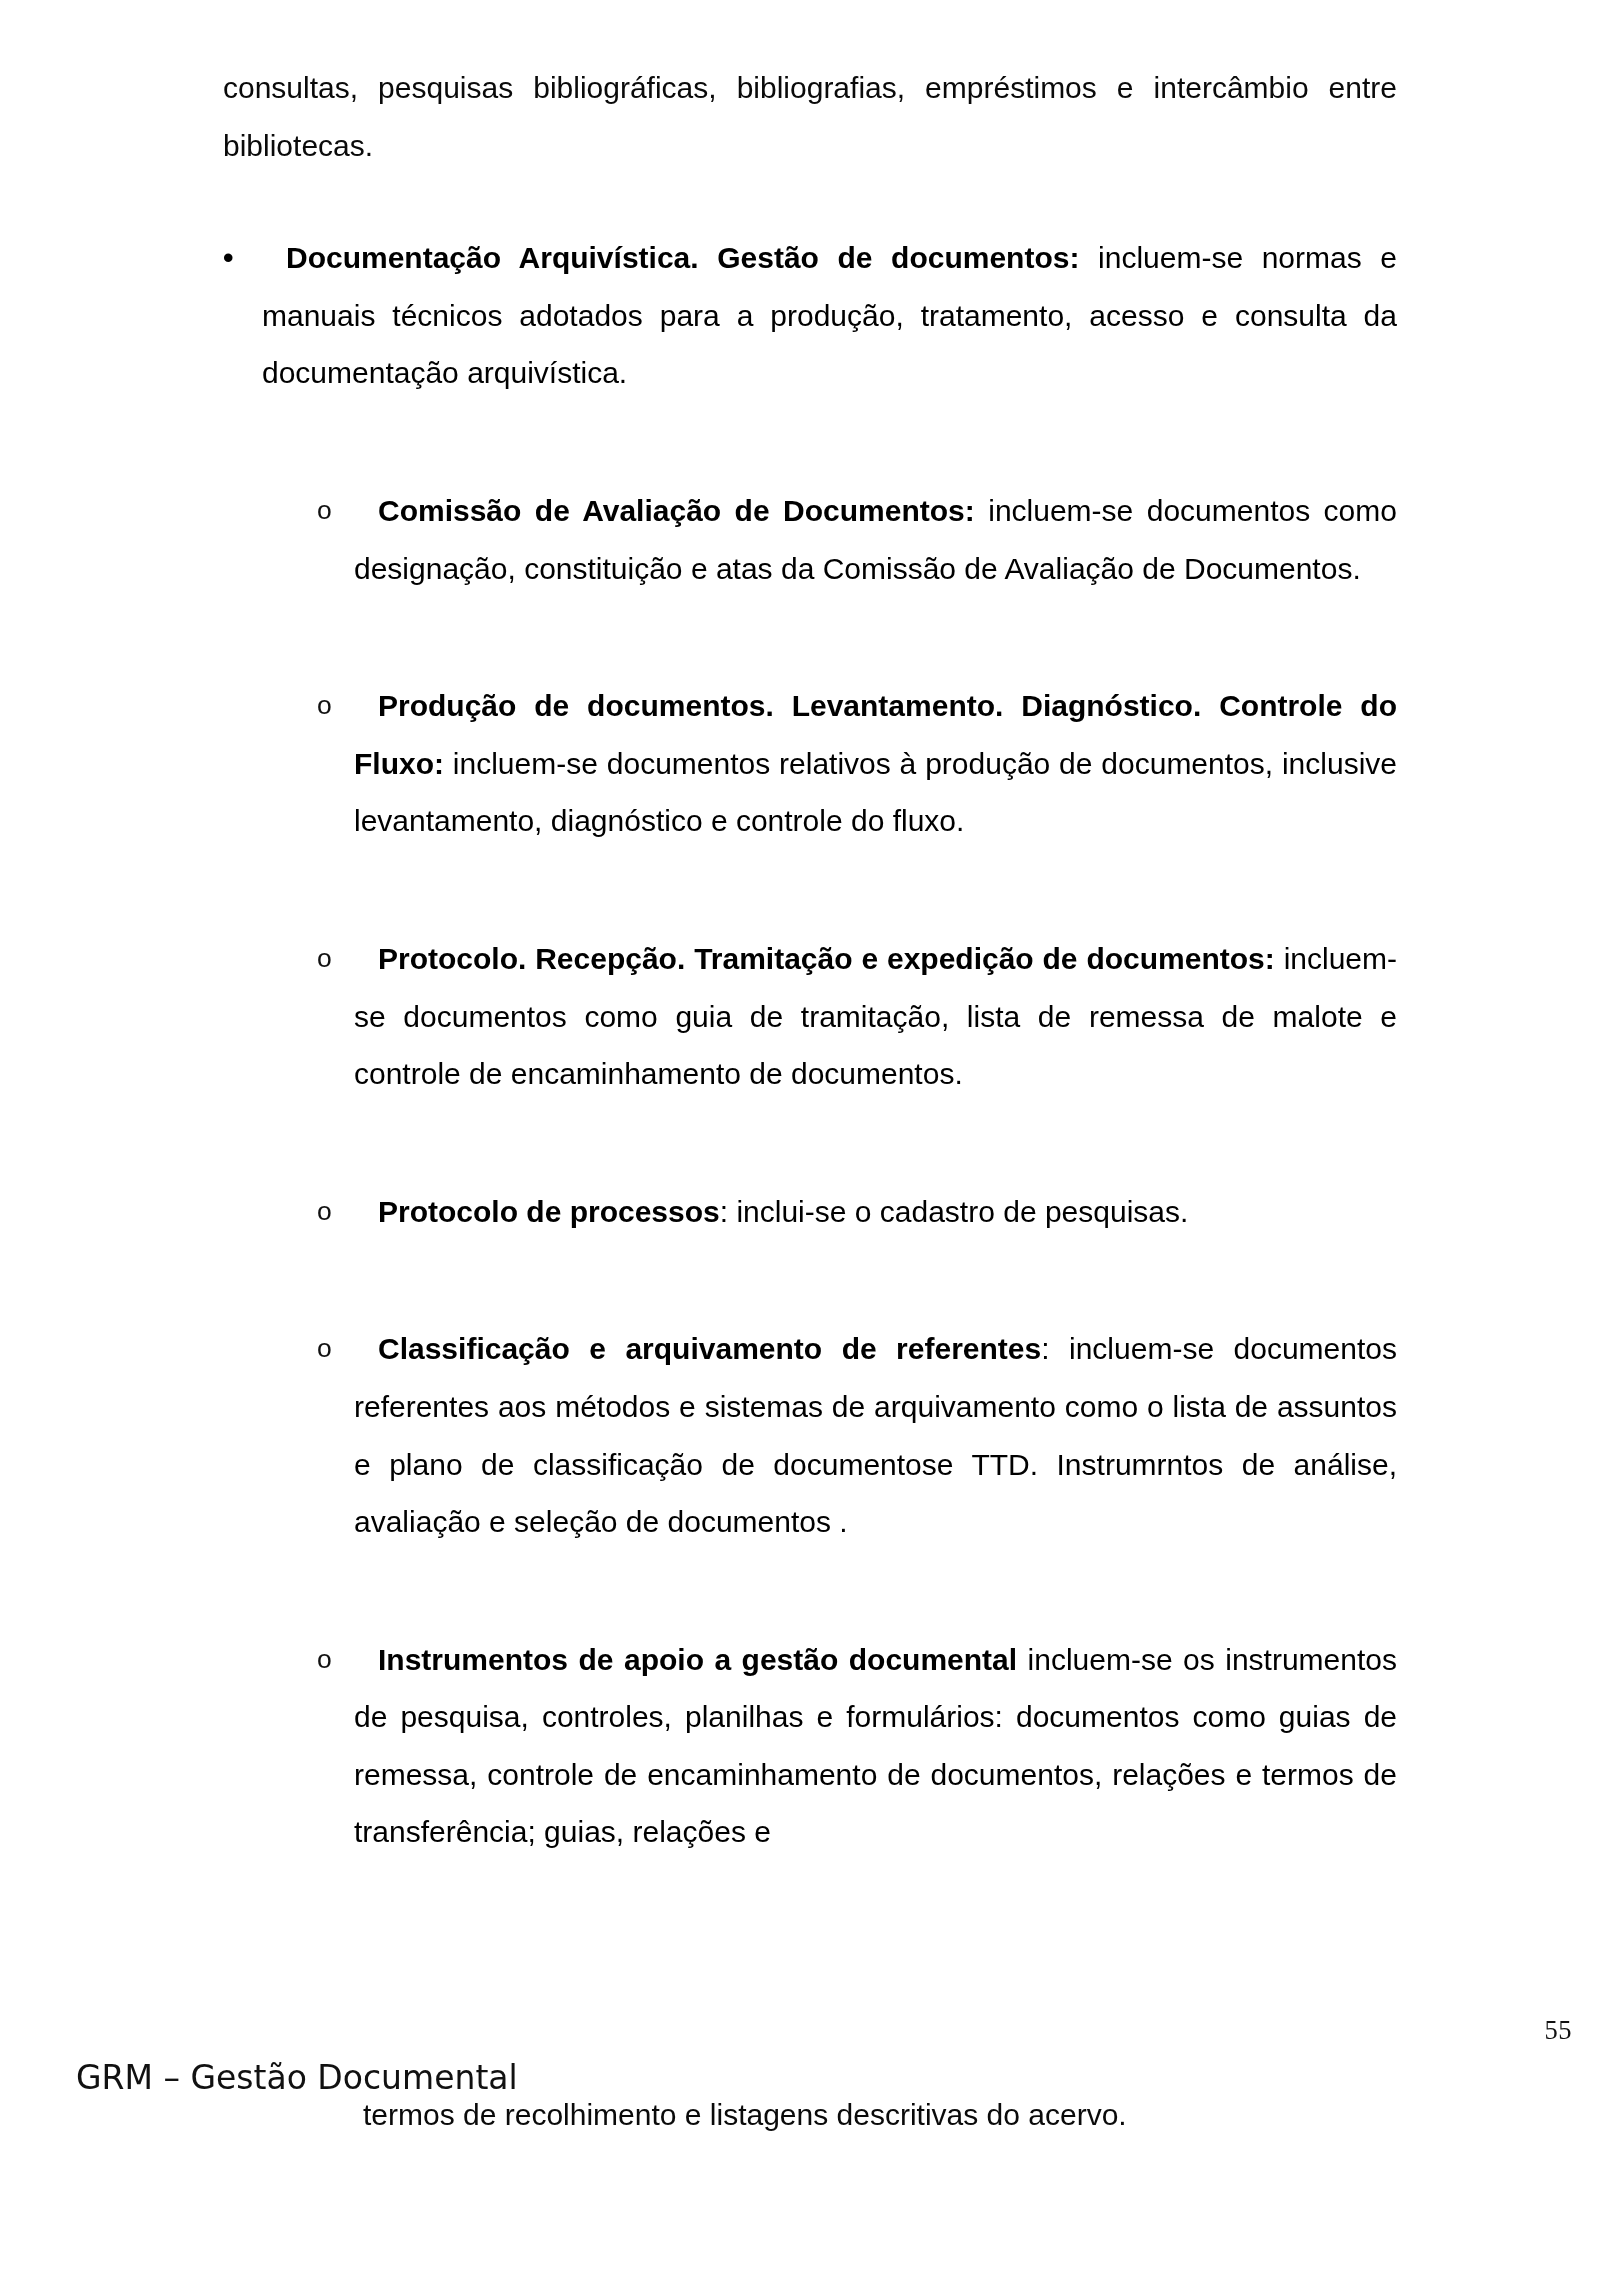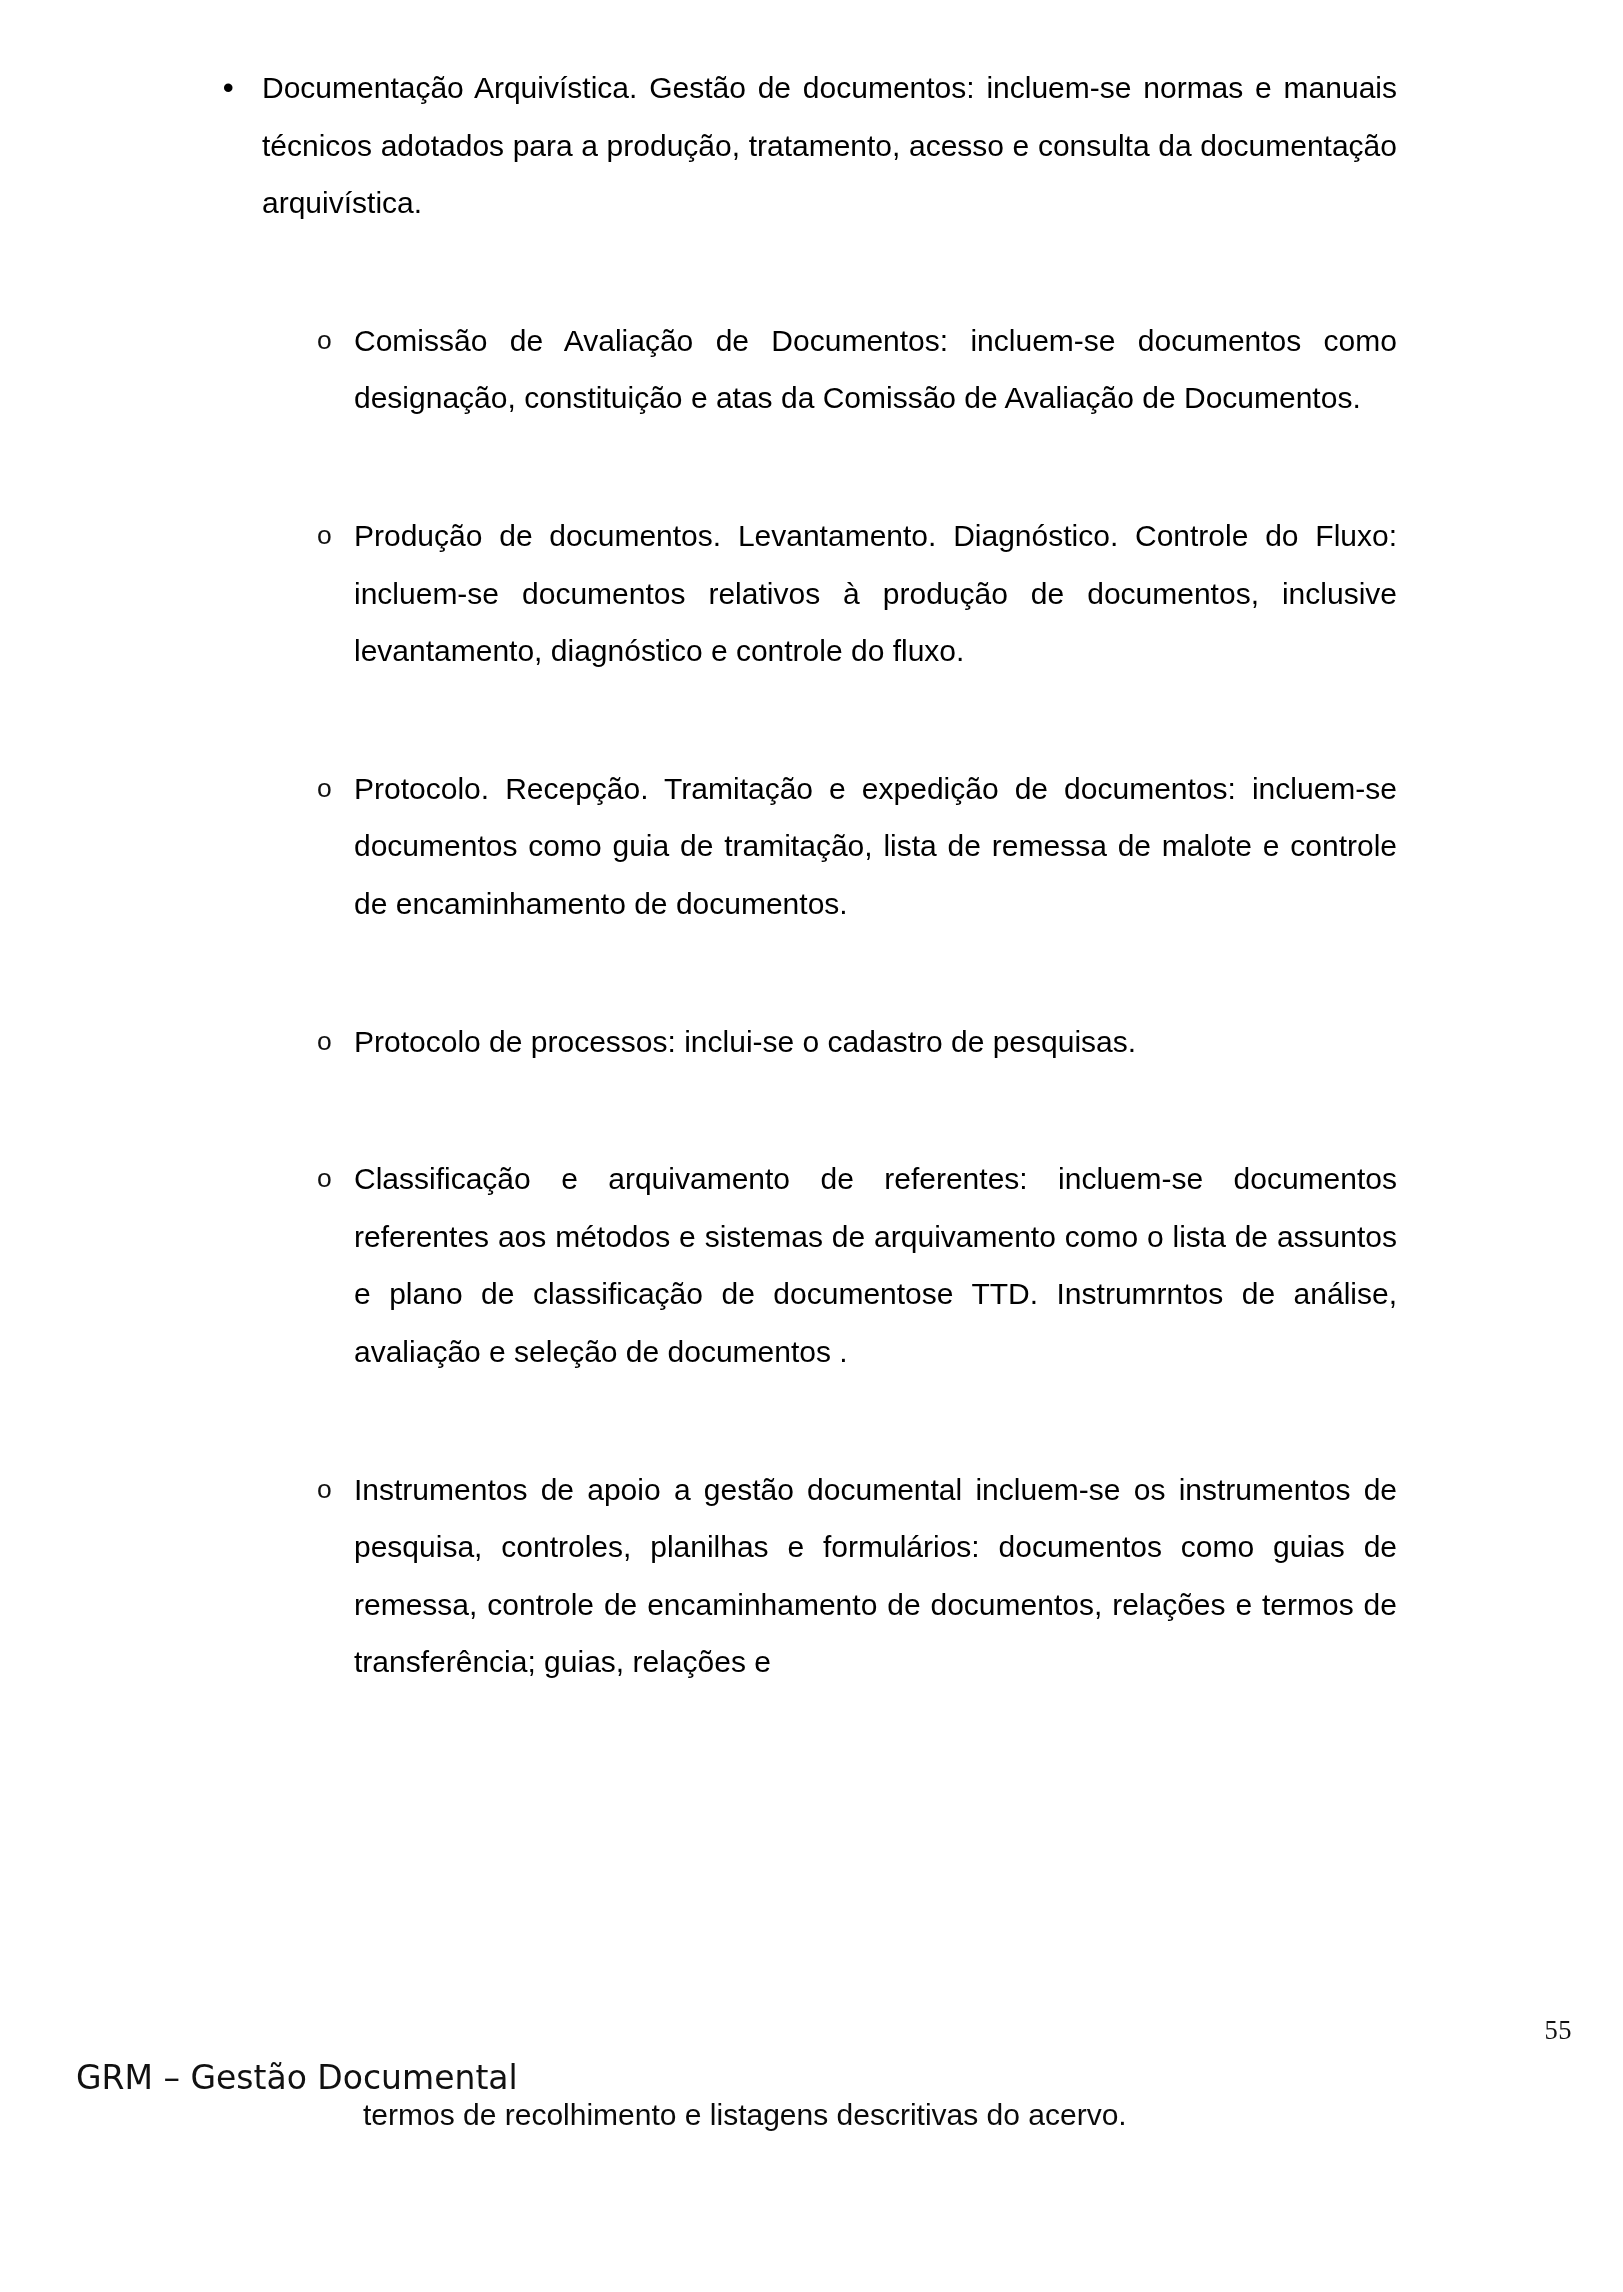--- a/index.html
+++ b/index.html
@@ -74,21 +74,21 @@
     line-height: 2.16;
     font-weight: normal;
     color: #111;
   }
   .bullet2 .body {
     font-size: 30px;
     line-height: 1.92;
     text-align: justify;
   }
 
-  b, .b { font-weight: normal; }
+  b, .b { font-weight: bold; margin-left: 24px; }
   .gap-xl { margin-bottom: 80px; }
   .gap-sm { margin-bottom: 47px; }
 
   
   .footer-rule {
     position: absolute;
     left: 0px;
     top: 2001px;
     width: 1623px;
     height: 1px;
@@ -122,20 +122,21 @@
     color: #0a0a0a;
   }
 </style>
 </head>
 <body>
 
 <div class="page">
 
   <div class="content">
 
+    <p class="para para-cont">consultas, pesquisas bibliográficas, bibliografias, empréstimos e intercâmbio entre bibliotecas.</p>
 
     <div class="bullet1 gap-xl">
       <span class="mark">•</span>
       <div class="body"><b>Documentação Arquivística. Gestão de documentos:</b><span> incluem-se normas e manuais técnicos adotados para a produção, tratamento, acesso e consulta  da documentação arquivística.</span></div>
     </div>
 
     <div class="bullet2 gap-xl">
       <span class="mark">o</span>
       <div class="body"><b>Comissão de Avaliação de Documentos:</b><span> incluem-se documentos como designação, constituição e atas da Comissão de Avaliação de Documentos.</span></div>
     </div>

